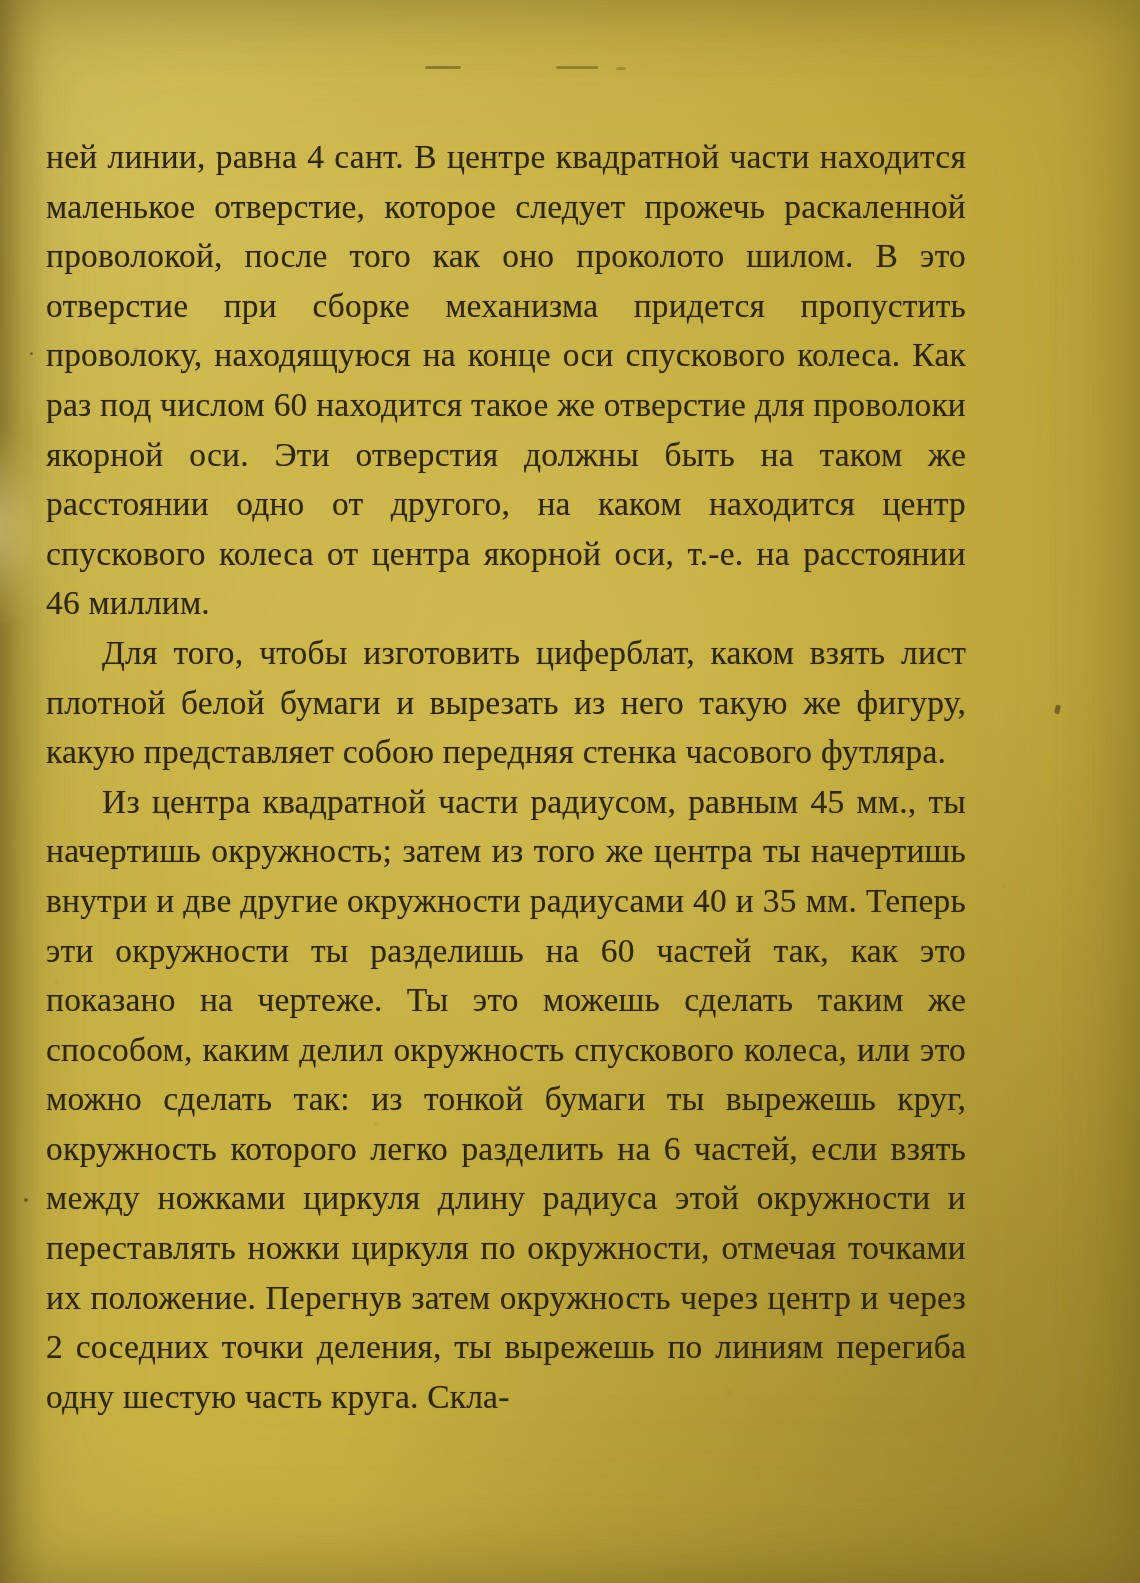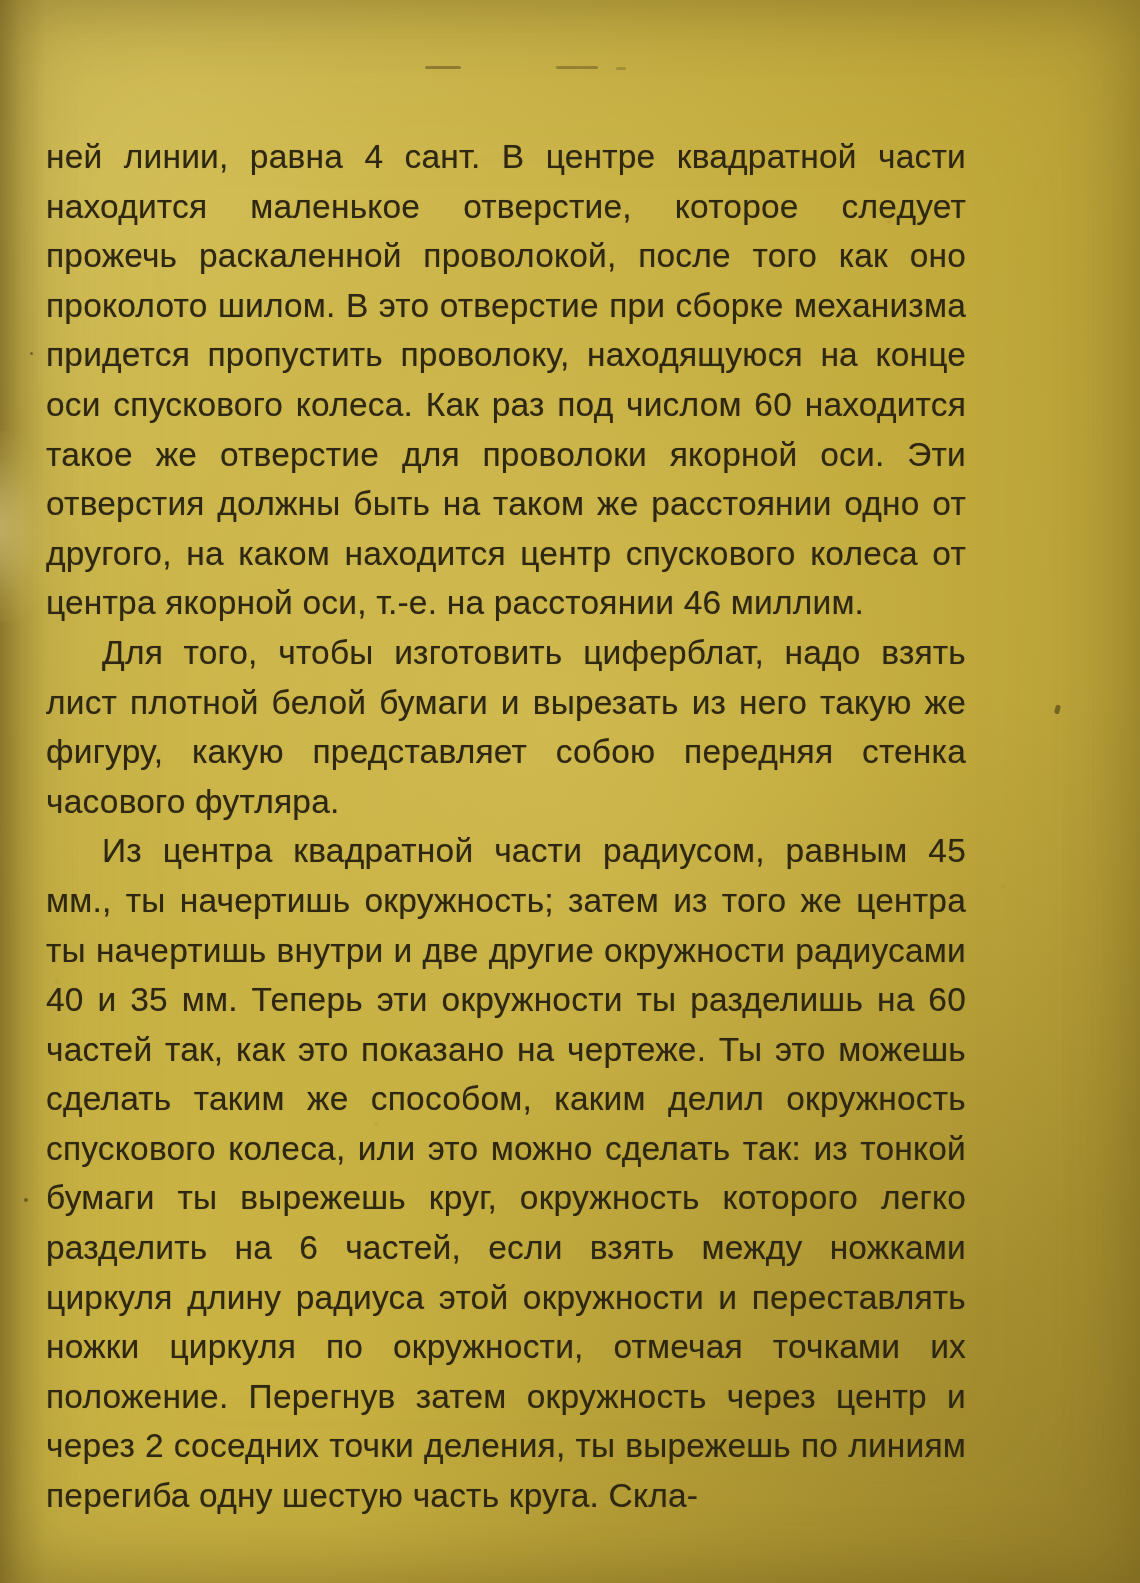--- a/index.html
+++ b/index.html
@@ -107,21 +107,21 @@
 
   p.para {
     margin: 0;
     font-size: 33.5px;
     line-height: 49.6px;
     text-align: justify;
     text-justify: inter-word;
     letter-spacing: 0.2px;
     color: #2e2712;
     text-shadow: 0 0 1px rgba(46,39,18,0.35);
-    font-family: Liberation Sans, sans-serif;
+    font-family: Liberation Serif, serif;
   }
   p.para + p.para { margin-top: 0; }
   p.indent { text-indent: 56px; }
   
   p.para { hyphens: none; }
 
   
   .force p.para { text-align: justify; }
 </style>
 </head>
@@ -139,17 +139,17 @@
     <i class="b"></i>
     <i class="c"></i>
   </div>
 
   <span class="speck" style="left:1055px; top:705px; width:5px; height:9px; border-radius:2px; transform:rotate(14deg);"></span>
   <span class="speck" style="left:24px; top:1198px; width:4px; height:4px;"></span>
   <span class="speck" style="left:30px; top:352px; width:3px; height:3px;"></span>
 
   <div id="textcol" class="force">
     <p class="para">ней линии, равна 4 сант. В центре квадратной части находится маленькое отверстие, которое следует прожечь раскаленной проволокой, после того как оно проколото шилом. В это отверстие при сборке механизма придется пропустить проволоку, находящуюся на конце оси спускового колеса. Как раз под числом 60 находится такое же отверстие для проволоки якорной оси. Эти отверстия должны быть на таком же расстоянии одно от другого, на каком находится центр спускового колеса от центра якорной оси, т.-е. на расстоянии 46 миллим.</p>
-    <p class="para indent">Для того, чтобы изготовить циферблат, надо взять лист плотной белой бумаги и вырезать из него такую же фигуру, какую представляет собою передняя стенка часового футляра.</p>
+    <p class="para indent">Для того, чтобы изготовить циферблат, каком взять лист плотной белой бумаги и вырезать из него такую же фигуру, какую представляет собою передняя стенка часового футляра.</p>
     <p class="para indent">Из центра квадратной части радиусом, равным 45 мм., ты начертишь окружность; затем из того же центра ты начертишь внутри и две другие окружности радиусами 40 и 35 мм. Теперь эти окружности ты разделишь на 60 частей так, как это показано на чертеже. Ты это можешь сделать таким же способом, каким делил окружность спускового колеса, или это можно сделать так: из тонкой бумаги ты вырежешь круг, окружность которого легко разделить на 6 частей, если взять между ножками циркуля длину радиуса этой окружности и переставлять ножки циркуля по окружности, отмечая точками их положение. Перегнув затем окружность через центр и через 2 соседних точки деления, ты вырежешь по линиям перегиба одну шестую часть круга. Скла-</p>
   </div>
 
 </div>
 
 </body></html>

